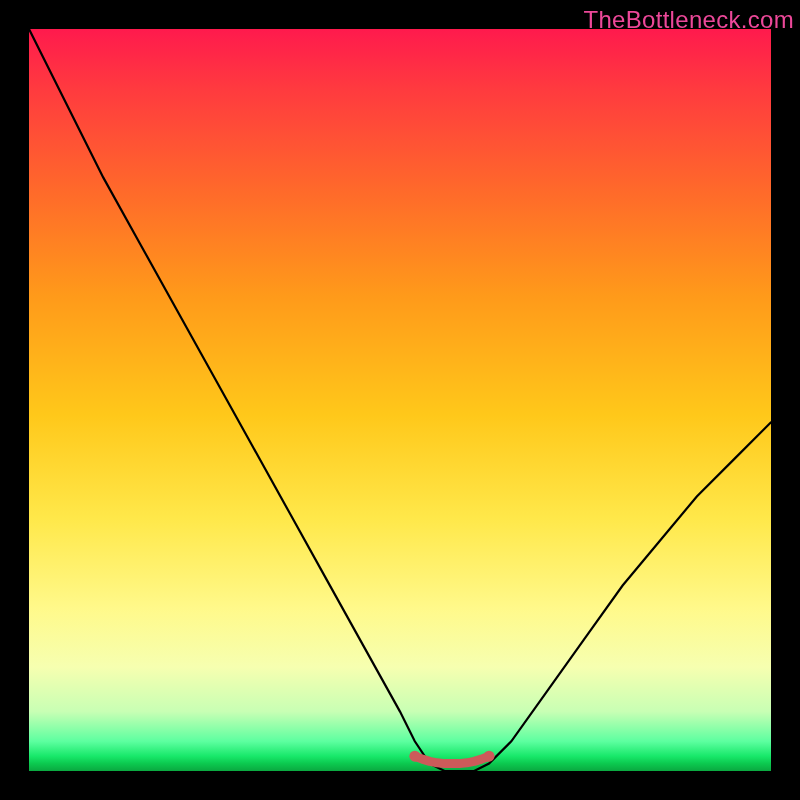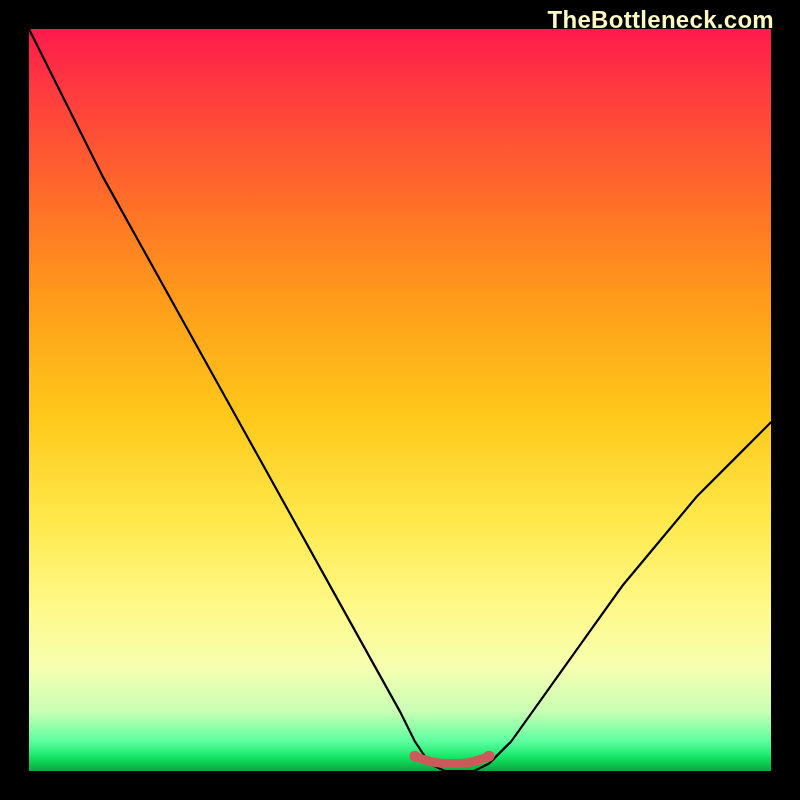--- a/index.html
+++ b/index.html
@@ -35,24 +35,24 @@
       #c8ffb4 92%,
       #5dffa0 96%,
       #18e86a 98%,
       #0cc94f 99%,
       #0aa840 100%
     );
   }
   .watermark {
     position: absolute;
     top: 6px;
-    right: 26px;
-    color: #fef9c3;
+    right: 6px;
+    color: #ec4899;
     font-size: 24px;
-    font-weight: 700;
+    font-weight: 400;
     letter-spacing: 0.3px;
     user-select: none;
   }
   svg.curve {
     position: absolute;
     left: 0; top: 0;
     width: 742px; height: 742px;
   }
 </style>
 </head>

